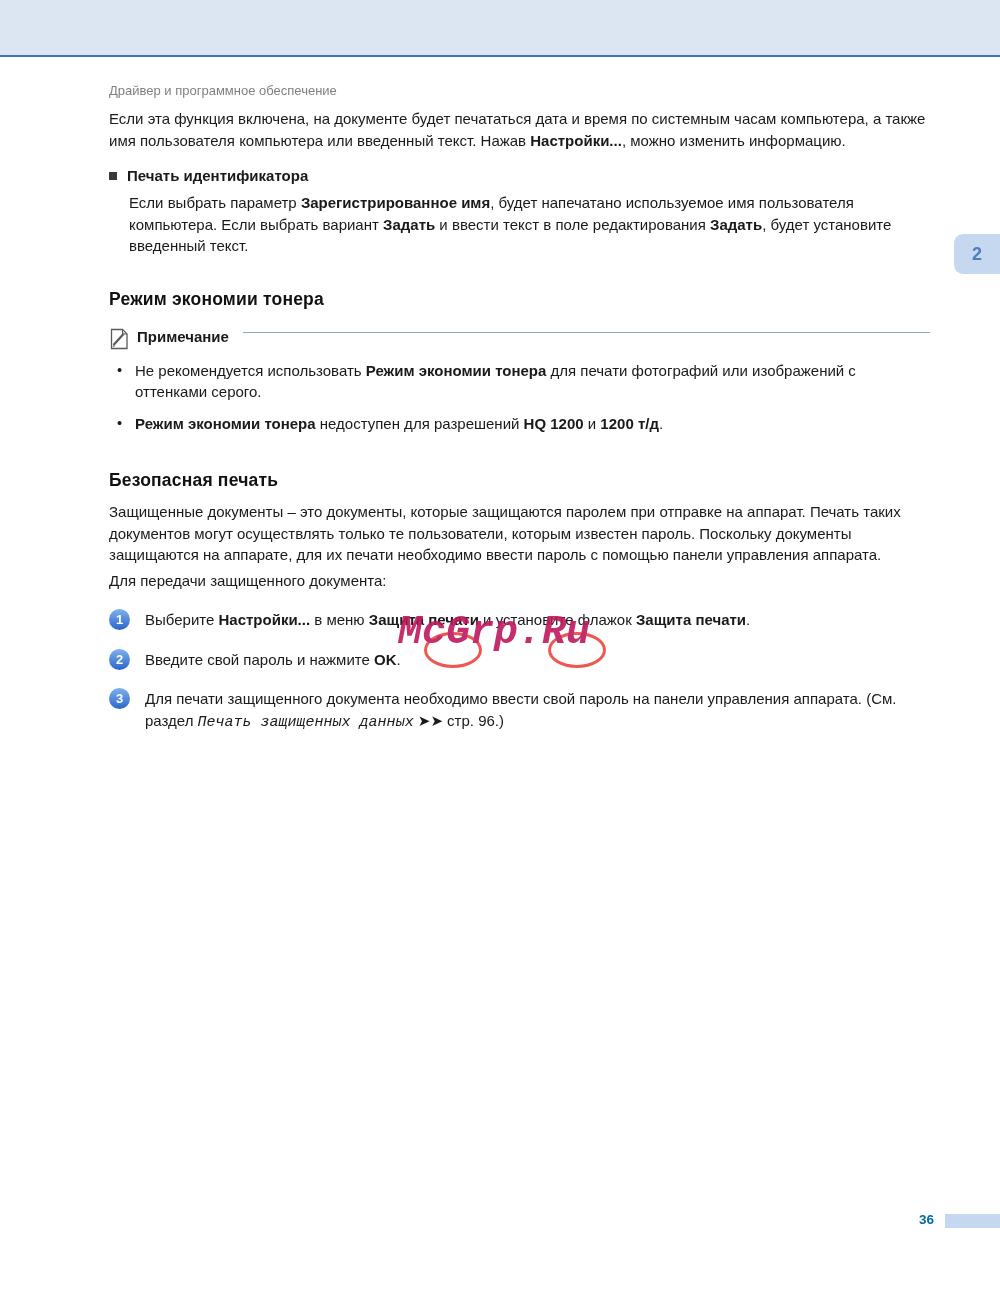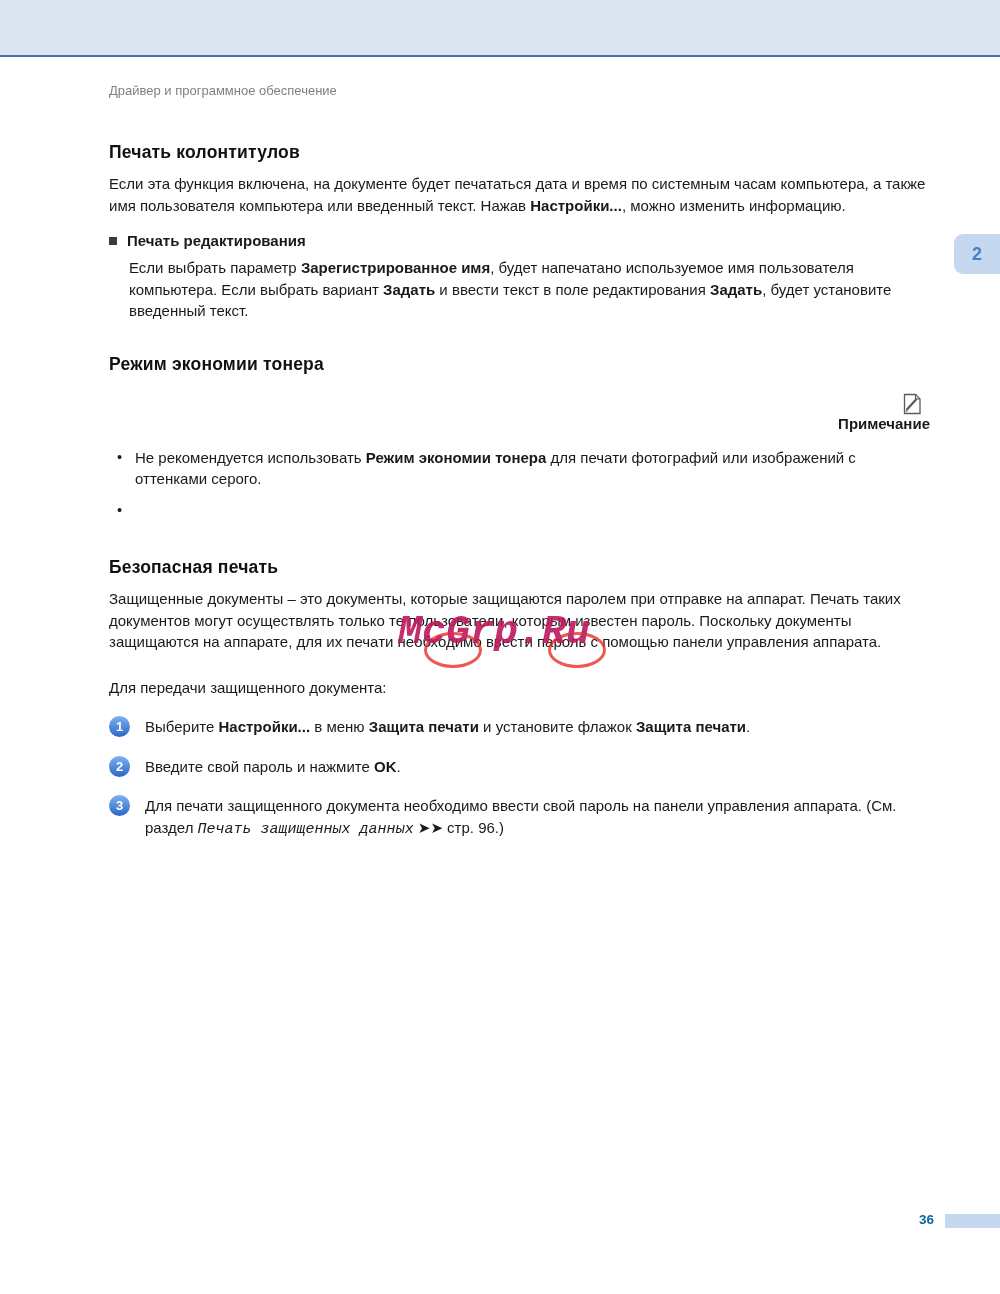--- a/index.html
+++ b/index.html
@@ -41,27 +41,27 @@
   .b { font-weight: bold; }
   .i { font-style: italic; font-family: Liberation Mono, monospace; }
   .sq-row { margin-top: 16px; display: flex; align-items: center; }
   .sq {
     width: 8px; height: 8px; background: #3a3a3a;
     display: inline-block; margin-right: 10px; flex: 0 0 auto;
   }
   .sq-label { font-size: 15px; font-weight: bold; }
   .indent { margin-left: 20px; margin-top: 8px; }
   .note { margin-top: 18px; }
-  .note-head { display: flex; align-items: flex-end; flex-direction: column; }
+  .note-head { display: flex; align-items: flex-start; }
   .note-icon { margin-right: 8px; flex: 0 0 auto; }
   .note-label { font-size: 15px; font-weight: bold; }
   .note-rule { flex: 1 1 auto; border-top: 1px solid #94a8c4; margin-left: 14px; margin-top: 4px; }
   .note-bullet { display: flex; margin-top: 10px; padding-left: 8px; }
   .note-dot { width: 18px; flex: 0 0 auto; font-size: 14.6px; line-height: 21.5px; }
-  .lead { margin-top: 24px; }
+  .lead { margin-top: 4px; }
   .step { position: relative; padding-left: 36px; margin-top: 18px; }
   .step-badge {
     position: absolute; left: 0; top: 0;
     width: 21px; height: 21px; border-radius: 50%;
     background: linear-gradient(#7fb2ef, #2a66c8);
     color: #ffffff; font-size: 13px; font-weight: bold;
     display: flex; align-items: center; justify-content: center;
   }
   .tail { margin-top: 16px; }
   .watermark {
@@ -96,26 +96,25 @@
 <div class="band"></div>
 
 <div class="chapter-tab">
   <span>2</span>
 </div>
 
 <div class="content">
 
   <div class="running-head">Драйвер и программное обеспечение</div>
 
-  <h2 class="h-s1">Печать колонтитулов</h2>
   <p class="para"><span>Если эта функция включена, на документе будет печататься дата и время по системным часам компьютера, а также имя пользователя компьютера или введенный текст. Нажав </span><span class="b">Настройки...</span><span>, можно изменить информацию.</span></p>
 
   <div class="sq-row">
     <span class="sq"></span>
-    <span class="sq-label">Печать редактирования</span>
+    <span class="sq-label">Печать идентификатора</span>
   </div>
   <p class="indent"><span>Если выбрать параметр </span><span class="b">Зарегистрированное имя</span><span>, будет напечатано используемое имя пользователя компьютера. Если выбрать вариант </span><span class="b">Задать</span><span> и ввести текст в поле редактирования </span><span class="b">Задать</span><span>, будет установите введенный текст.</span></p>
 
   <h2 class="h-s2">Режим экономии тонера</h2>
 
   <div class="note">
     <div class="note-head">
       <svg class="note-icon" width="20" height="22" viewBox="0 0 20 22">
         <path d="M2.5 1.5 h11 l4.5 4.5 v14.5 h-15.5 z" fill="#ffffff" stroke="#5a5a5a" stroke-width="1.3"></path>
         <path d="M13.5 1.5 l4.5 4.5 h-4.5 z" fill="#cfcfcf" stroke="#5a5a5a" stroke-width="1"></path>
@@ -124,20 +123,21 @@
       </svg>
       <span class="note-label">Примечание</span>
       <span class="note-rule"></span>
     </div>
     <div class="note-bullet">
       <span class="note-dot">•</span>
       <p><span>Не рекомендуется использовать </span><span class="b">Режим экономии тонера</span><span> для печати фотографий или изображений с оттенками серого.</span></p>
     </div>
     <div class="note-bullet">
       <span class="note-dot">•</span>
+      <p><span class="b">Режим экономии тонера</span><span> недоступен для разрешений </span><span class="b">HQ 1200</span><span> и </span><span class="b">1200 т/д</span><span>.</span></p>
     </div>
   </div>
 
   <h2 class="h-s3">Безопасная печать</h2>
   <p class="para">Защищенные документы – это документы, которые защищаются паролем при отправке на аппарат. Печать таких документов могут осуществлять только те пользователи, которым известен пароль. Поскольку документы защищаются на аппарате, для их печати необходимо ввести пароль с помощью панели управления аппарата.</p>
   <p class="lead">Для передачи защищенного документа:</p>
 
   <div class="step">
     <span class="step-badge">
       <span>1</span>

